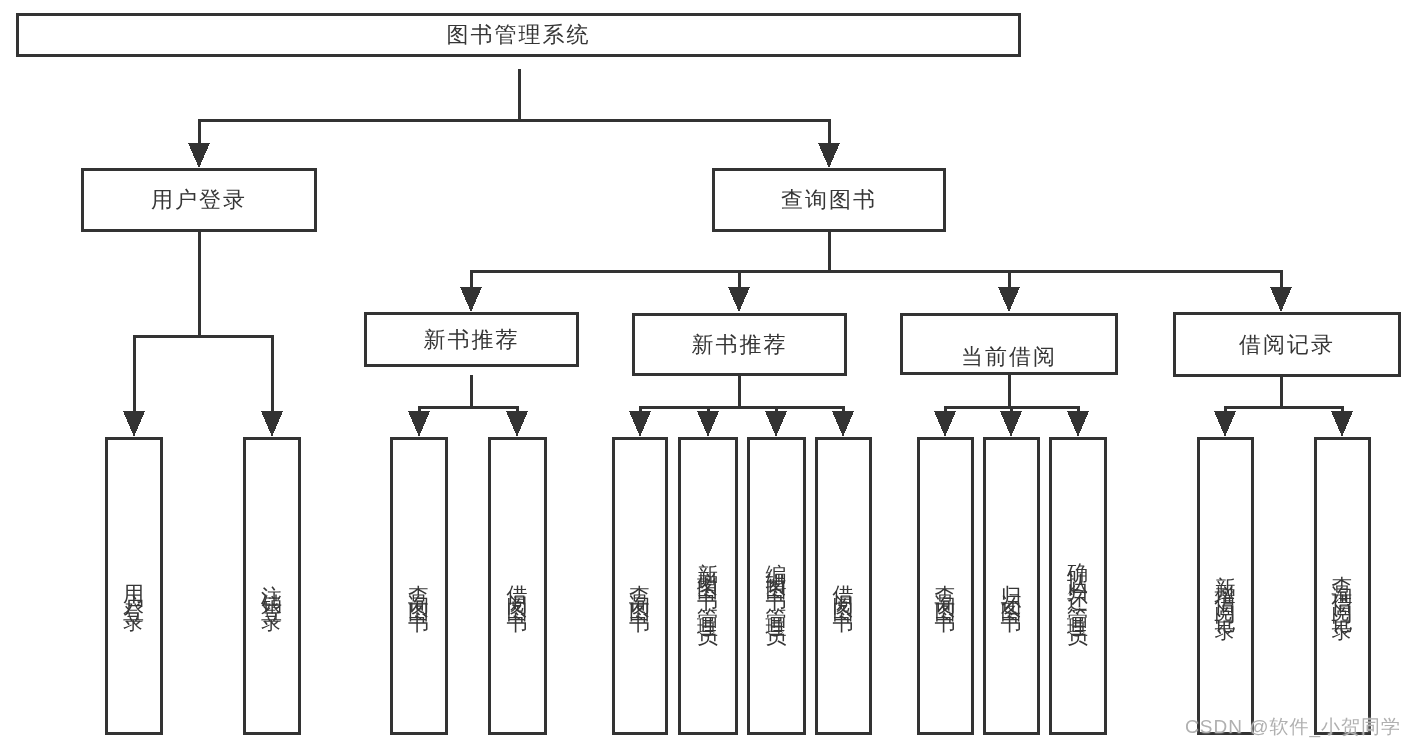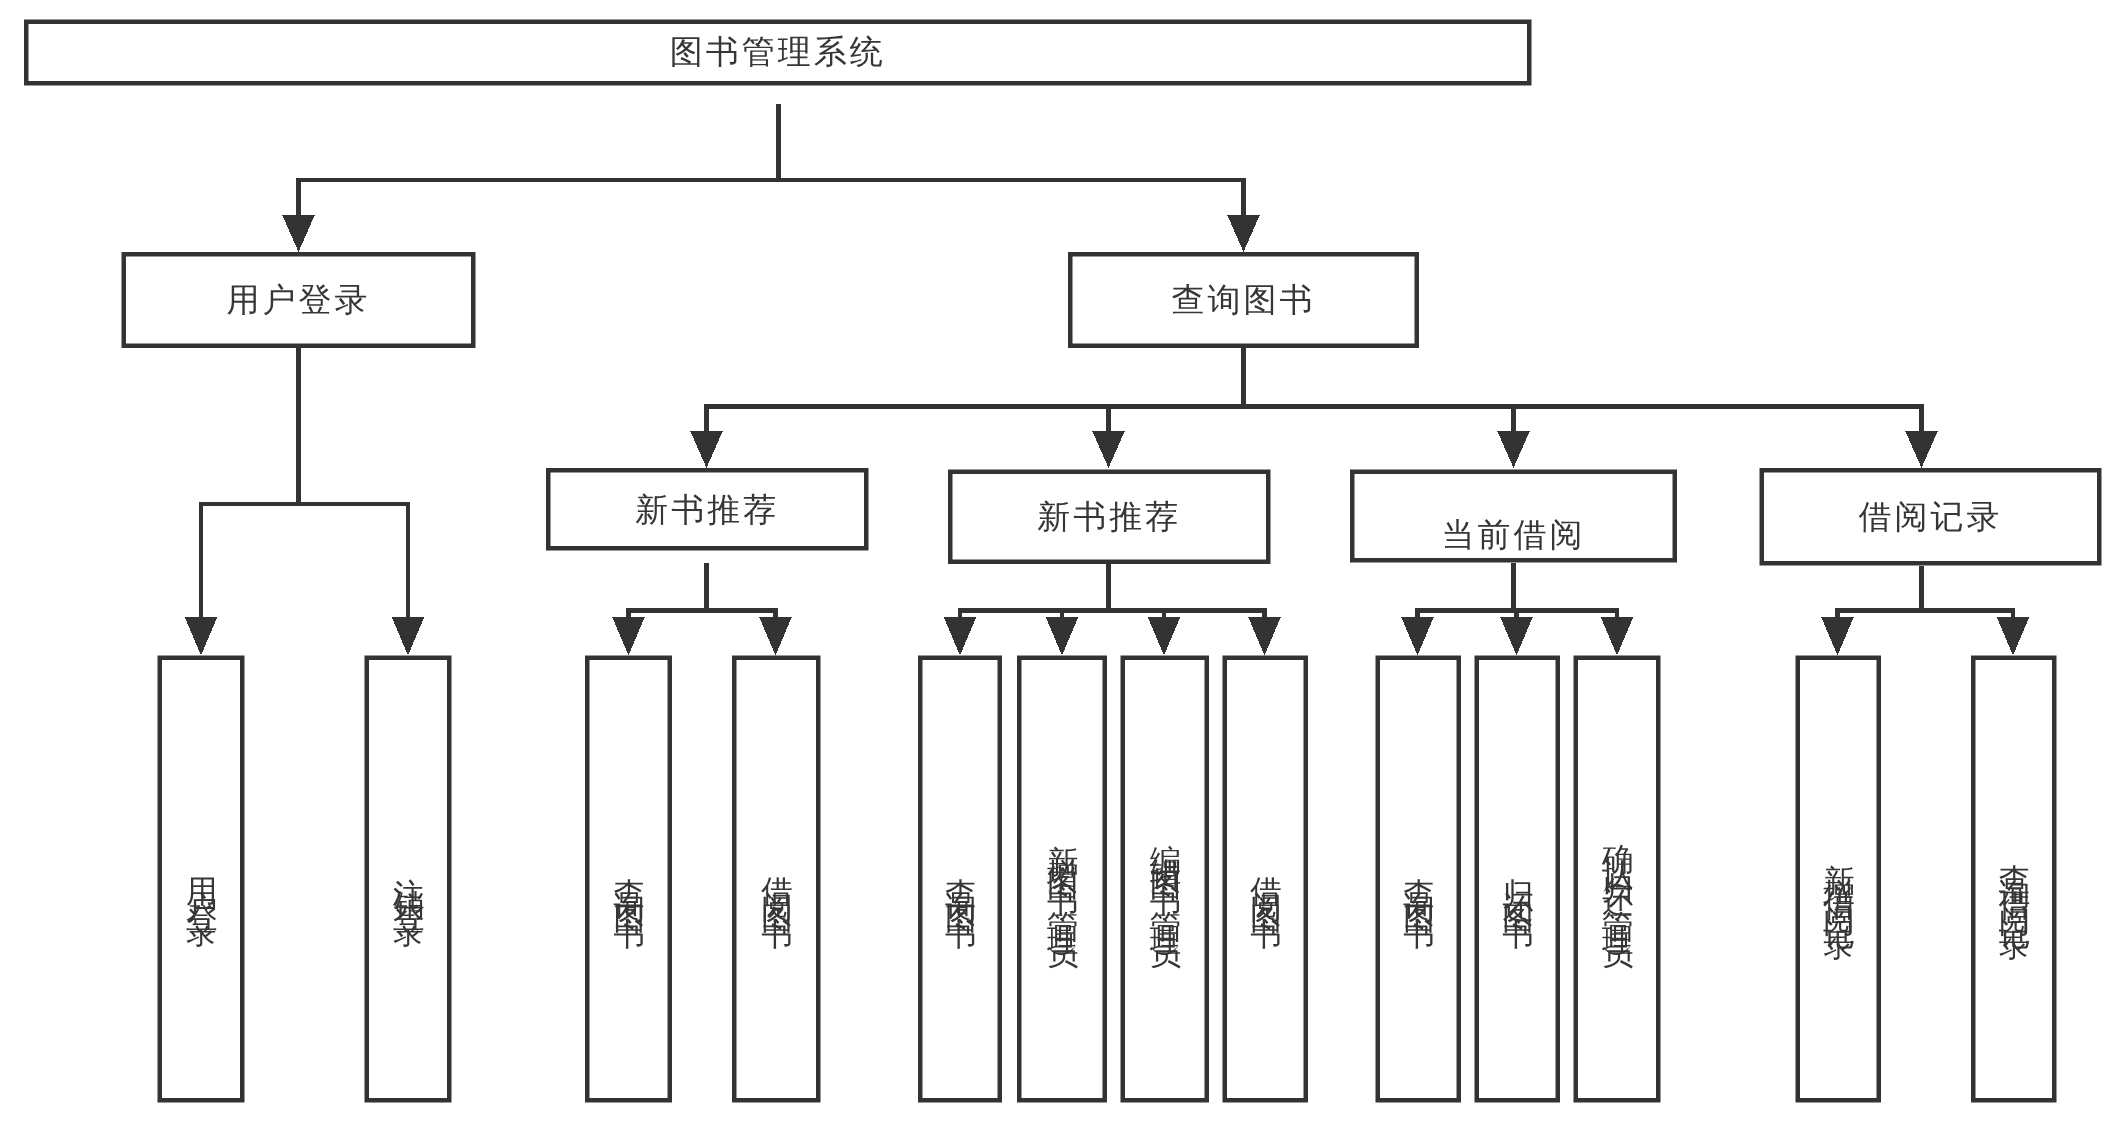--- a/index.html
+++ b/index.html
@@ -170,14 +170,15 @@
     <span>确认归还（管理员）</span>
   </div>
 
   <div class="node leaf" style="left:1197px;top:437px;width:57px;height:298px;">
     <span>新增借阅记录</span>
   </div>
   <div class="node leaf" style="left:1314px;top:437px;width:57px;height:298px;">
     <span>查询借阅记录</span>
   </div>
 
+  <div class="watermark">CSDN @软件_小贺同学</div>
 
 </div>
 
 </body></html>

